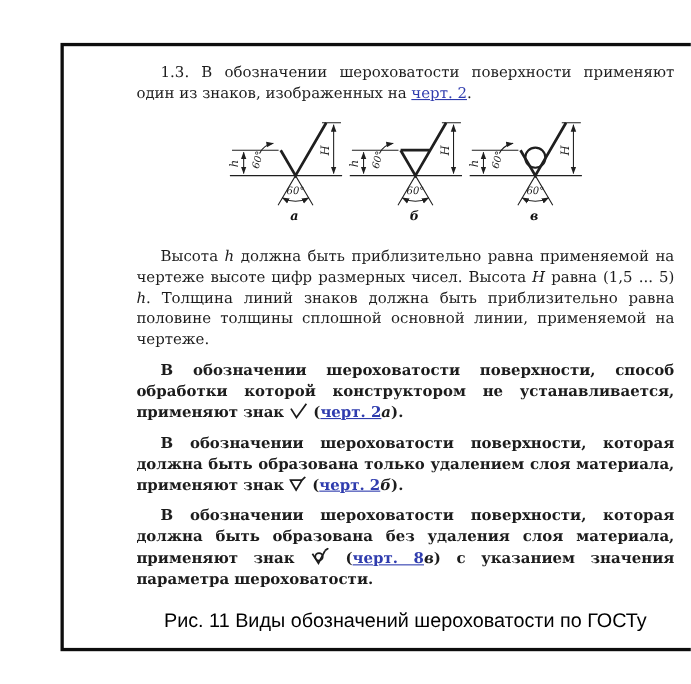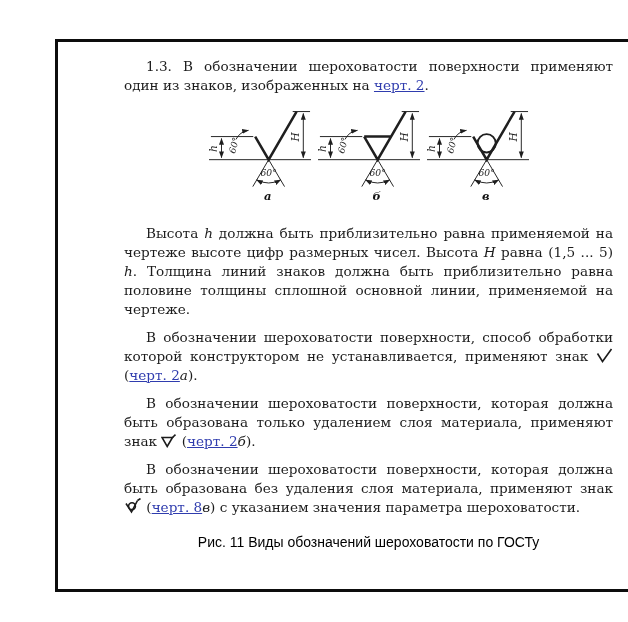--- a/index.html
+++ b/index.html
@@ -9,39 +9,39 @@
   }
   .frame {
     position:absolute; left:55px; top:39px; width:627px; height:553px;
     box-sizing:border-box; border:3px solid #0d0d0d; background:#ffffff;
     padding:15px 66px 0 66px;
   }
   .body-text {
     font-size:13.6px; line-height:19px; text-align:justify; text-indent:22px;
     color:#1c1c1c; margin:0;
   }
-  .mt-sm { margin-top:9px; }
+  .mt-sm { margin-top:9px;font-weight:bold; }
   .mt-lg { margin-top:22px; }
   .doc-link { color:#2f3cae; text-decoration:underline; cursor:pointer; }
   .ital { font-style:italic; }
   .figure-row {
     display:flex; justify-content:center; align-items:flex-start;
     gap:3px; margin-top:5px;
   }
   .sym { display:block; }
   .ln  { stroke:#1f1f1f; stroke-width:1; fill:none; }
   .thk { stroke:#1f1f1f; stroke-width:2.6; fill:none; stroke-linejoin:miter; }
   .thkc{ stroke:#1f1f1f; stroke-width:2; fill:none; }
   .dimtxt { font-family:"DejaVu Serif",serif; font-style:italic; font-size:11px; fill:#1f1f1f; }
   .angtxt { font-family:"DejaVu Serif",serif; font-style:italic; font-size:9.5px; fill:#1f1f1f; }
   .subtxt { font-family:"DejaVu Serif",serif; font-style:italic; font-weight:bold; font-size:12px; fill:#111111; }
   .inl { vertical-align:-2px; }
   .inl path, .inl circle { stroke:#1c1c1c; stroke-width:1.6; fill:none; stroke-linejoin:miter; }
   .caption {
-    font-family:"Liberation Sans", sans-serif; font-size:14px; color:#000000;
+    font-family:"Liberation Sans", sans-serif; font-size:18px; color:#000000;
     text-align:center; margin-top:17px;
   }
 </style>
 </head>
 <body>
 
 <div class="frame">
 
   <p class="body-text"><span>1.3. В обозначении шероховатости поверхности применяют один из знаков, изображенных на </span><a class="doc-link">черт. 2</a><span>.</span></p>
 

